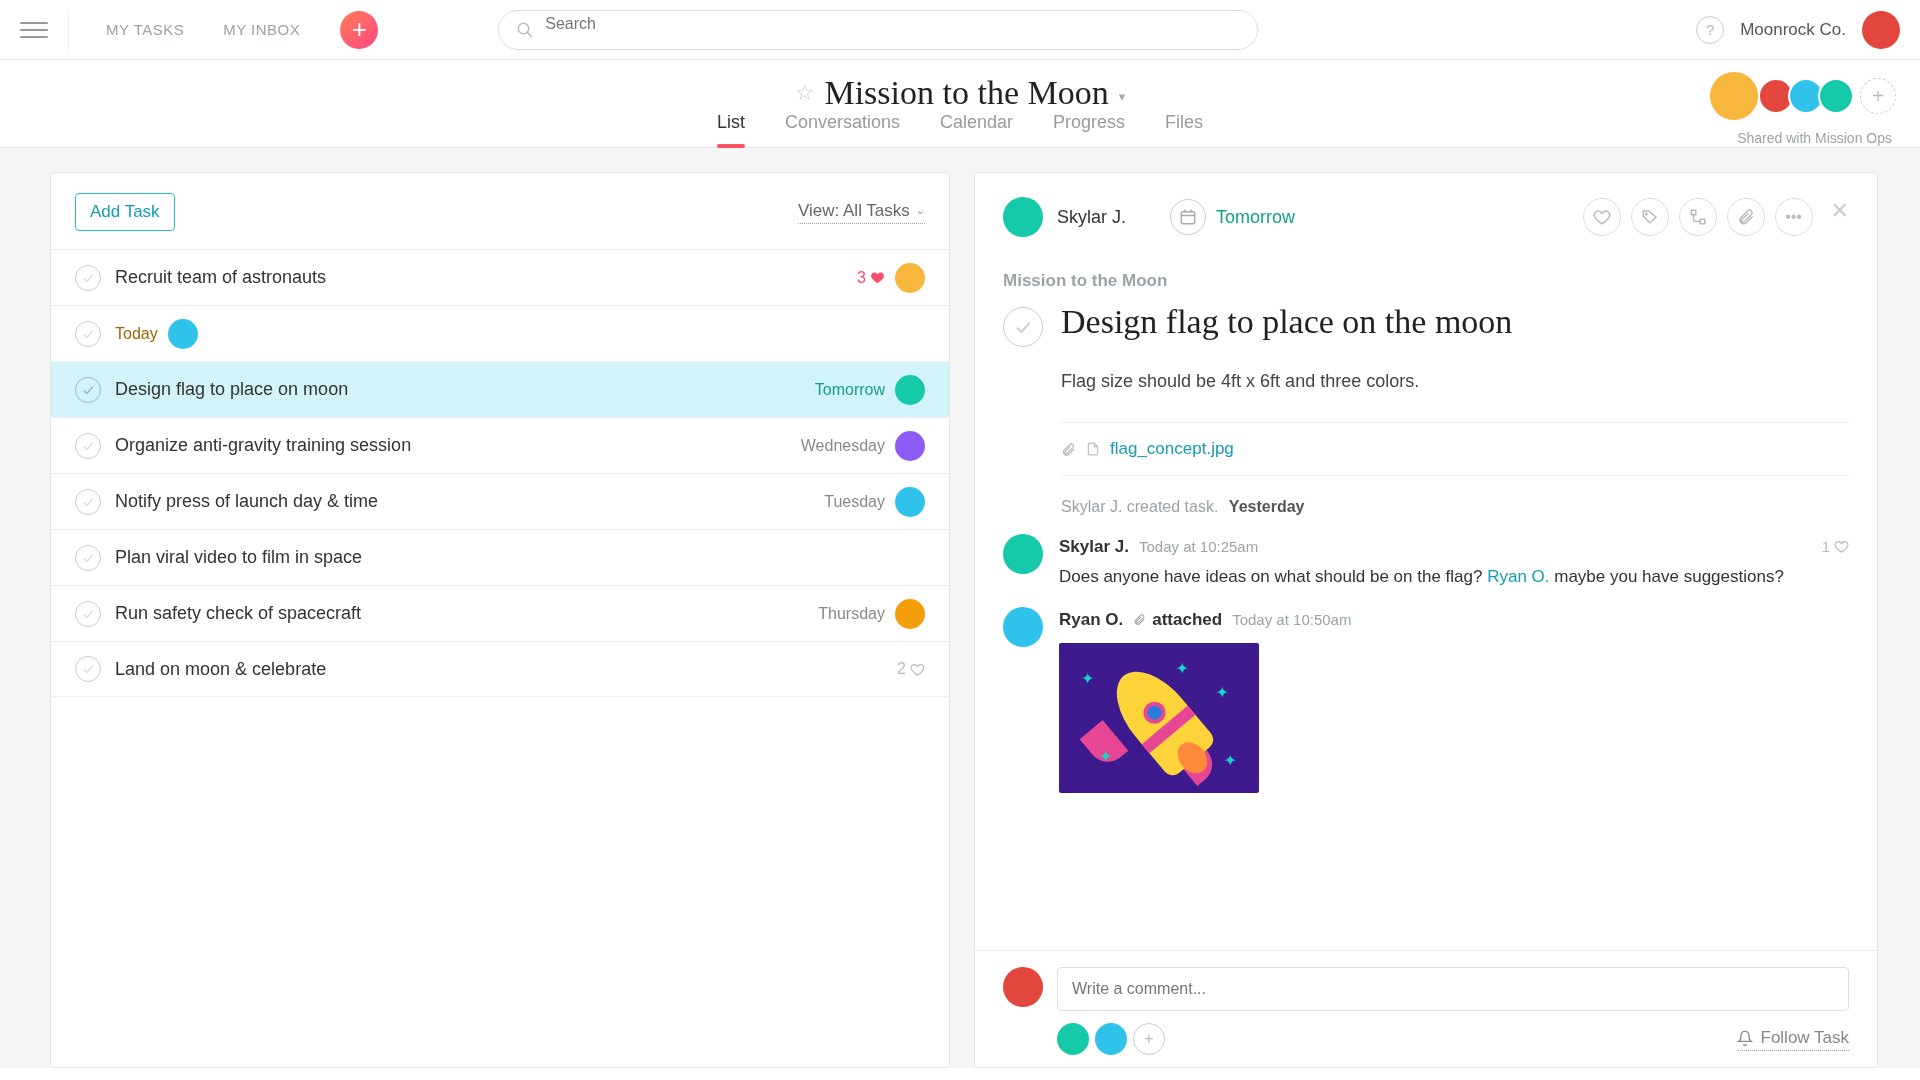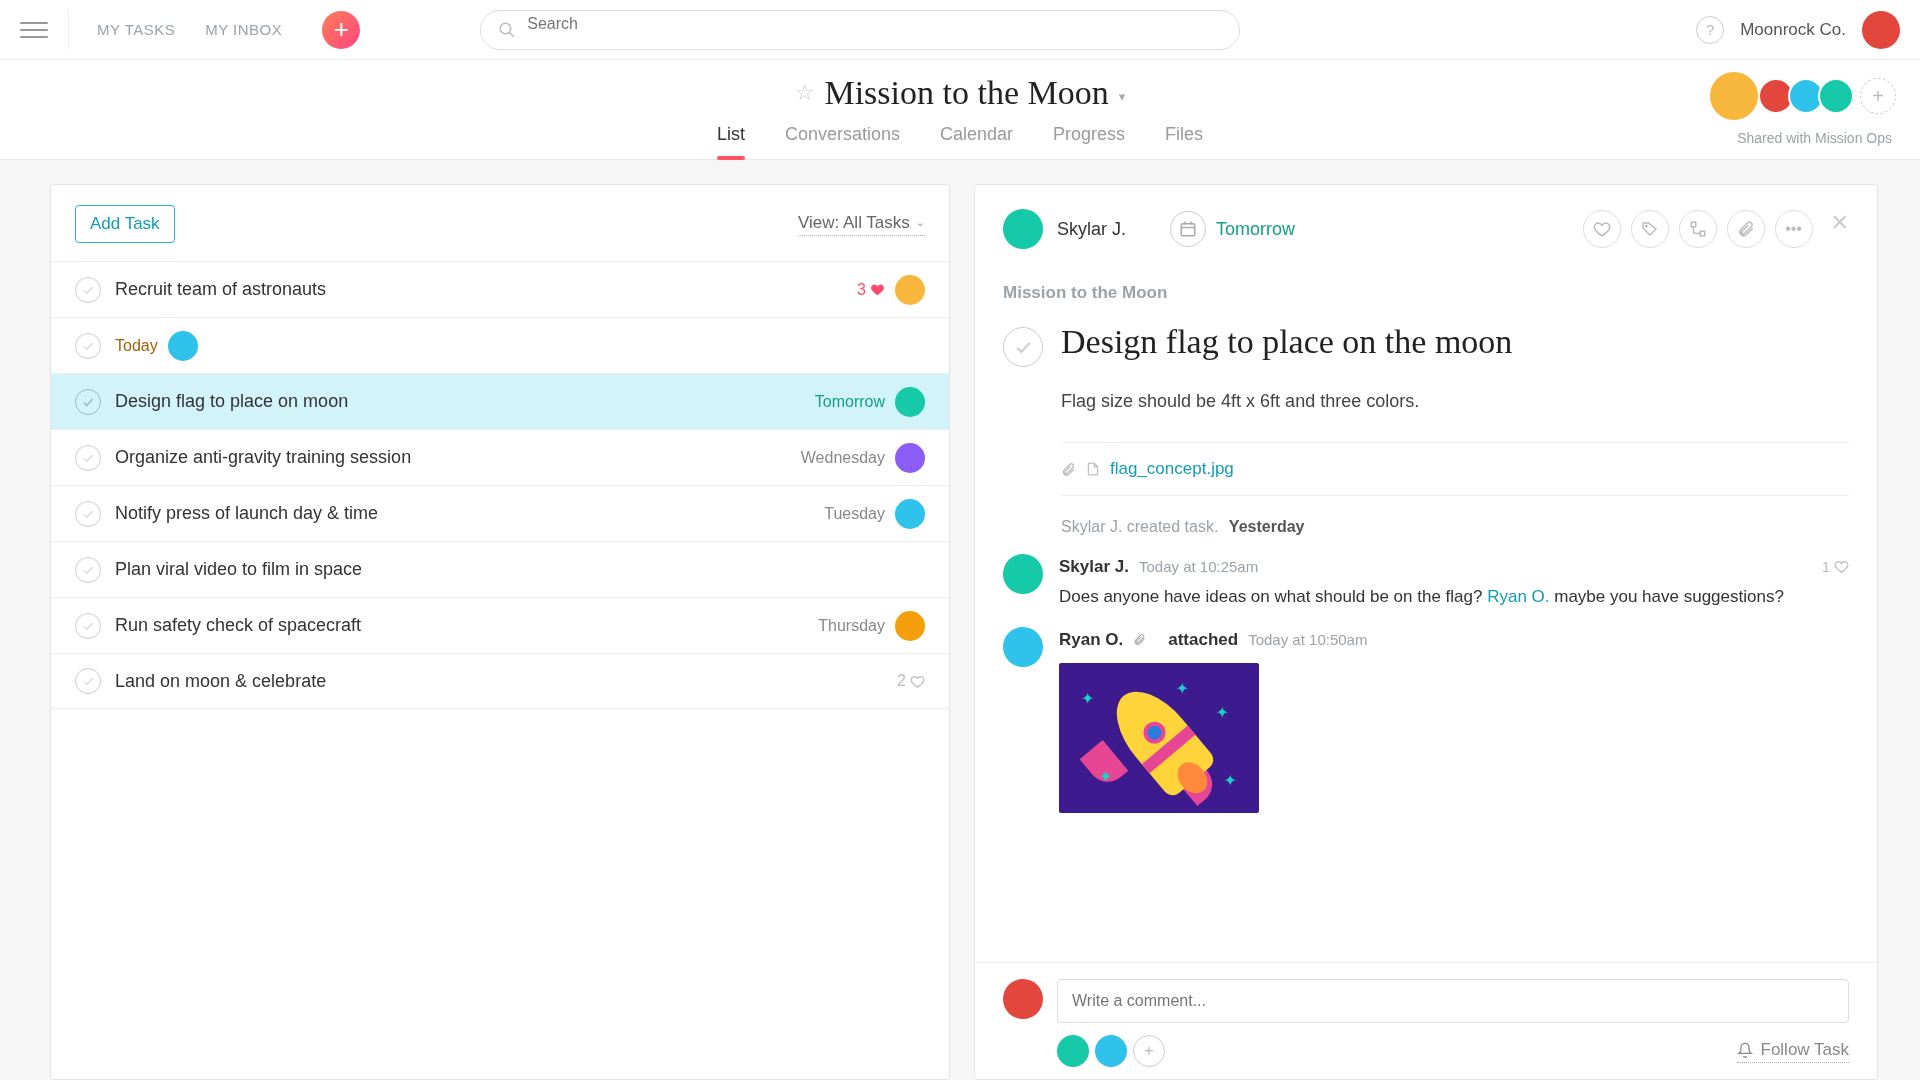--- a/index.html
+++ b/index.html
@@ -3,38 +3,38 @@
 <meta charset="utf-8">
 <style>
 * { box-sizing: border-box; margin: 0; padding: 0; }
 body { font-family: -apple-system, BlinkMacSystemFont, "Segoe UI", Helvetica, Arial, sans-serif; background: #fff; color: #333; overflow: hidden; width: 1920px; height: 1080px; }
 
 
 .topbar { height: 60px; display: flex; align-items: center; padding: 0 20px; border-bottom: 1px solid #e8e8e8; }
 .hamburger { width: 28px; height: 28px; cursor: pointer; display:flex; flex-direction:column; justify-content:center; gap:5px; margin-right: 20px;}
 .hamburger span { display:block; height:2px; background:#999; border-radius:1px;}
 .vline { width:1px; height:40px; background:#eee; margin-right: 28px;}
-.nav-link { font-size: 15px; color:#9ca3a8; letter-spacing: 0.5px; font-weight:500; margin-right: 30px; cursor:pointer;}
+.nav-link { font-size: 15px; color:#9ca3a8; letter-spacing: 0.5px; font-weight:500; margin-right: 30px; cursor:pointer;margin-left:9px;}
 .add-btn { width:38px; height:38px; border-radius:50%; background: linear-gradient(135deg,#ff7c55,#ff4784); display:flex; align-items:center; justify-content:center; color:#fff; font-size:26px; font-weight:300; cursor:pointer; margin-left: 10px; margin-right: 120px;}
 .search-wrap { flex: 0 0 760px; }
 .search { width:100%; height:40px; border:1px solid #ddd; border-radius:20px; padding: 0 20px 12px 46px; font-size:16px; color:#888; outline:none; background:#fff;}
 .search-wrap { position:relative; }
 .search-icon { position:absolute; left:18px; top:50%; transform:translateY(-50%); color:#bbb; }
 .topbar-right { margin-left:auto; display:flex; align-items:center; gap:16px;}
 .help-icon { width:28px; height:28px; border:1.5px solid #ccc; border-radius:50%; display:flex; align-items:center; justify-content:center; color:#bbb; font-size:15px; cursor:pointer;}
 .org-name { font-size:17px; color:#555;}
 .profile-avatar { width:38px; height:38px; border-radius:50%; background:#e2463d;}
 
 
 .header-area { padding: 14px 0 0 0; border-bottom: 1px solid #e8e8e8; position:relative; background: #fff;}
 .project-title { display:flex; align-items:center; justify-content:center; gap:10px;}
 .star-icon { color:#ccc; font-size:22px; cursor:pointer;}
 .project-name { font-family: Georgia, "Times New Roman", serif; font-size:34px; color:#222; font-weight:400;}
 .chev { color:#aaa; font-size:13px; cursor:pointer; margin-top:6px;}
-.tabs { display:flex; justify-content:center; gap:40px; margin-top:12px;}
+.tabs { display:flex; justify-content:center; gap:40px; }
 .tab { font-size:18px; color:#9a9a9a; padding-bottom:14px; cursor:pointer; position:relative;}
 .tab.active { color:#333; font-weight:500;}
 .tab.active::after { content:""; position:absolute; bottom:-1px; left:0; right:0; height:4px; background:#ff5263; border-radius:2px;}
 
 .members { position:absolute; right:24px; top:10px; display:flex; align-items:center;}
 .members .avatar { width:36px; height:36px; border-radius:50%; border:2px solid #fff; margin-left:-6px;}
 .members .avatar.big { width:52px; height:52px; margin-left:0; margin-right:4px;}
 .members .add-member { width:36px; height:36px; border-radius:50%; border:1.5px dashed #ccc; display:flex; align-items:center; justify-content:center; color:#bbb; font-size:20px; margin-left:6px; cursor:pointer;}
 .shared-with { position:absolute; right:28px; top:70px; font-size:14px; color:#9ca3a8;}
 
@@ -71,21 +71,21 @@
 .assignee-av { width:40px; height:40px; border-radius:50%; background:#16c9a9;}
 .assignee-name { font-size:18px; color:#333; font-weight:400; margin-right:26px;}
 .due-box { display:flex; align-items:center; gap:10px; border-radius:22px; padding:4px 4px;}
 .cal-icon { width:36px; height:36px; border:1.5px solid #ccc; border-radius:50%; display:flex; align-items:center; justify-content:center; color:#aaa;}
 .due-label { color:#13a08a; font-size:18px; font-weight:500;}
 .detail-actions { margin-left:auto; display:flex; gap:10px;}
 .act-btn { width:38px; height:38px; border:1.5px solid #ddd; border-radius:50%; display:flex; align-items:center; justify-content:center; color:#bbb; cursor:pointer;}
 .close-x { margin-left:8px; font-size:22px; color:#ccc; cursor:pointer;}
 
 .crumb { margin-top:32px; font-size:17px; color:#9ca3a8; font-weight:600;}
-.task-heading-row { display:flex; align-items:flex-start; gap:18px; margin-top:20px;}
+.task-heading-row { display:flex; align-items:flex-start; gap:18px; margin-top:12px;}
 .task-heading-check { width:40px; height:40px; border:1.5px solid #ccc; border-radius:50%; display:flex; align-items:center; justify-content:center; color:#ccc; flex-shrink:0; margin-top:4px;}
 .task-heading { font-family: Georgia, "Times New Roman", serif; font-size:34px; color:#222; font-weight:400;}
 .task-desc { margin:24px 0 0 58px; font-size:18px; color:#444;}
 
 .attach-row { margin:30px 0 0 58px; border-top:1px solid #eee; border-bottom:1px solid #eee; padding:16px 0; display:flex; align-items:center; gap:10px; font-size:17px;}
 .attach-link { color:#129db5; cursor:pointer;}
 .clip-sm { color:#bbb;}
 .file-icon { color:#bbb;}
 
 .activity-line { margin:22px 0 18px 58px; font-size:16px; color:#9ca3a8;}
@@ -93,21 +93,21 @@
 
 .comment { display:flex; gap:16px; margin-bottom:18px;}
 .comment-av { width:40px; height:40px; border-radius:50%; flex-shrink:0;}
 .comment-body { flex:1; font-size:17px; color:#333; line-height:1.5;}
 .comment-head { display:flex; align-items:center; gap:10px;}
 .comment-author { font-weight:600;}
 .comment-time { color:#9ca3a8; font-size:15px;}
 .comment-likes { margin-left:auto; color:#bbb; font-size:15px; display:flex; align-items:center; gap:4px;}
 .comment-text { margin-top:4px;}
 .mention { color:#129db5;}
-.attach-badge { display:flex; align-items:center; gap:22px;}
+.attach-badge { display:flex; align-items:center; gap:6px;}
 .attach-badge .clip-sm { font-size:14px;}
 .attach-badge .att-label { font-weight:600;}
 .attach-img { margin-top:10px; width:200px; height:150px; background:#3d1b8f; border-radius:2px; position:relative; overflow:hidden;}
 .rocket-body { position:absolute; left:50%; top:50%; transform:translate(-50%,-50%) rotate(-40deg); width:60px; height:110px; background:#ffd43b; border-radius:50% 50% 10px 10px;}
 .rocket-window { position:absolute; left:50%; top:34%; transform:translateX(-50%); width:22px; height:22px; border-radius:50%; background:#2a7bde; border:4px solid #e74694;}
 .rocket-stripe { position:absolute; left:0; right:0; top:58%; height:12px; background:#e74694;}
 .rocket-fin-l { position:absolute; left:30px; bottom:28px; width:30px; height:40px; background:#e74694; border-radius:0 0 0 20px; transform:rotate(-40deg);}
 .rocket-fin-r { position:absolute; right:48px; bottom:12px; width:30px; height:40px; background:#e74694; border-radius:0 0 20px 0; transform:rotate(-40deg);}
 .rocket-flame { position:absolute; left:50%; bottom:-14px; transform:translateX(-50%); width:26px; height:34px; background:#ff8a3c; border-radius:50% 50% 50% 50%;}
 .star { position:absolute; color:#15d6c6; font-size:16px;}

